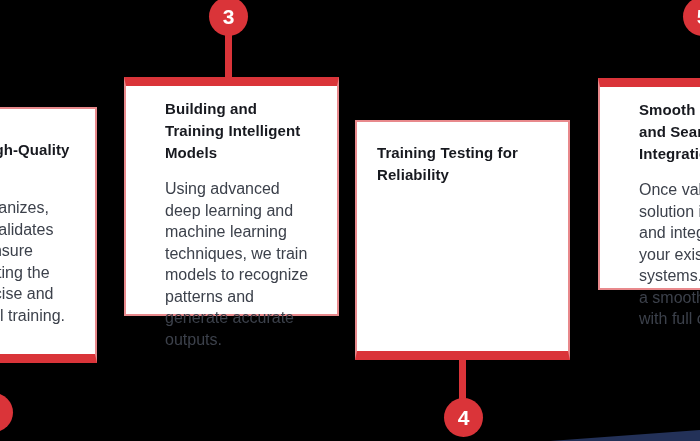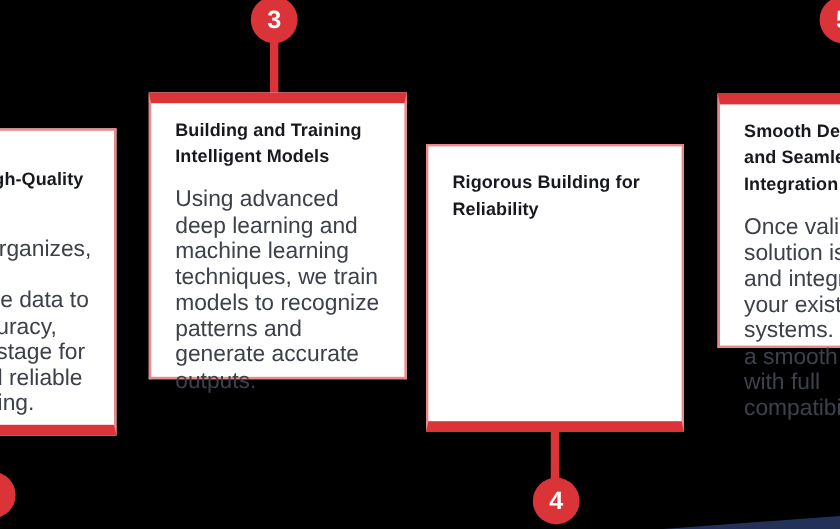--- a/index.html
+++ b/index.html
@@ -13,34 +13,34 @@
     overflow: hidden;
   }
 
   .card {
     position: absolute;
     width: 215px;
     box-sizing: border-box;
     background: var(--card-bg, #fff);
     border: 2px solid var(--card-border, #e8898c);
   }
-  .card.bar-top    { border-top: 9px solid var(--red, #da3439); }
+  .card.bar-top    { border-top: 9px solid var(--red, #da3439); padding-left: 19px; }
   .card.bar-bottom { border-bottom: 9px solid var(--red, #da3439); }
 
   .card-title {
     margin: 0 0 14px 0;
     font-size: 15px;
     line-height: 22px;
     font-weight: 700;
     color: var(--title-color, #17191f);
     letter-spacing: 0.1px;
   }
   .card-body {
     margin: 0;
-    font-size: 19px;
+    font-size: 16px;
     line-height: 21.5px;
     font-weight: 400;
     color: var(--body-color, #3c414b);
   }
   .card-inner { padding: 12px 18px 10px 20px; }
   .card-step2 .card-inner { padding-top: 30px; }
   .card-step4 .card-inner { padding-top: 20px; }
 
   .card-step2 { left: -118px; top: 107px;  height: 256px; }
   .card-step3 { left: 124px;  top: 77px;   height: 239px; }
@@ -104,21 +104,21 @@
   </div>
   <section class="card card-step3 bar-top">
     <div class="card-inner">
       <h3 class="card-title">Building and Training Intelligent Models</h3>
       <p class="card-body">Using advanced deep learning and machine learning techniques, we train models to recognize patterns and generate accurate outputs.</p>
     </div>
   </section>
 
   <section class="card card-step4 bar-bottom">
     <div class="card-inner">
-      <h3 class="card-title">Rigorous Building for Reliability</h3>
+      <h3 class="card-title">Training Testing for Reliability</h3>
     </div>
   </section>
   <div class="stem stem-4"></div>
   <div class="num-circle circle-4">
     <span>4</span>
   </div>
 
   <div class="num-circle circle-5">
     <span>5</span>
   </div>

